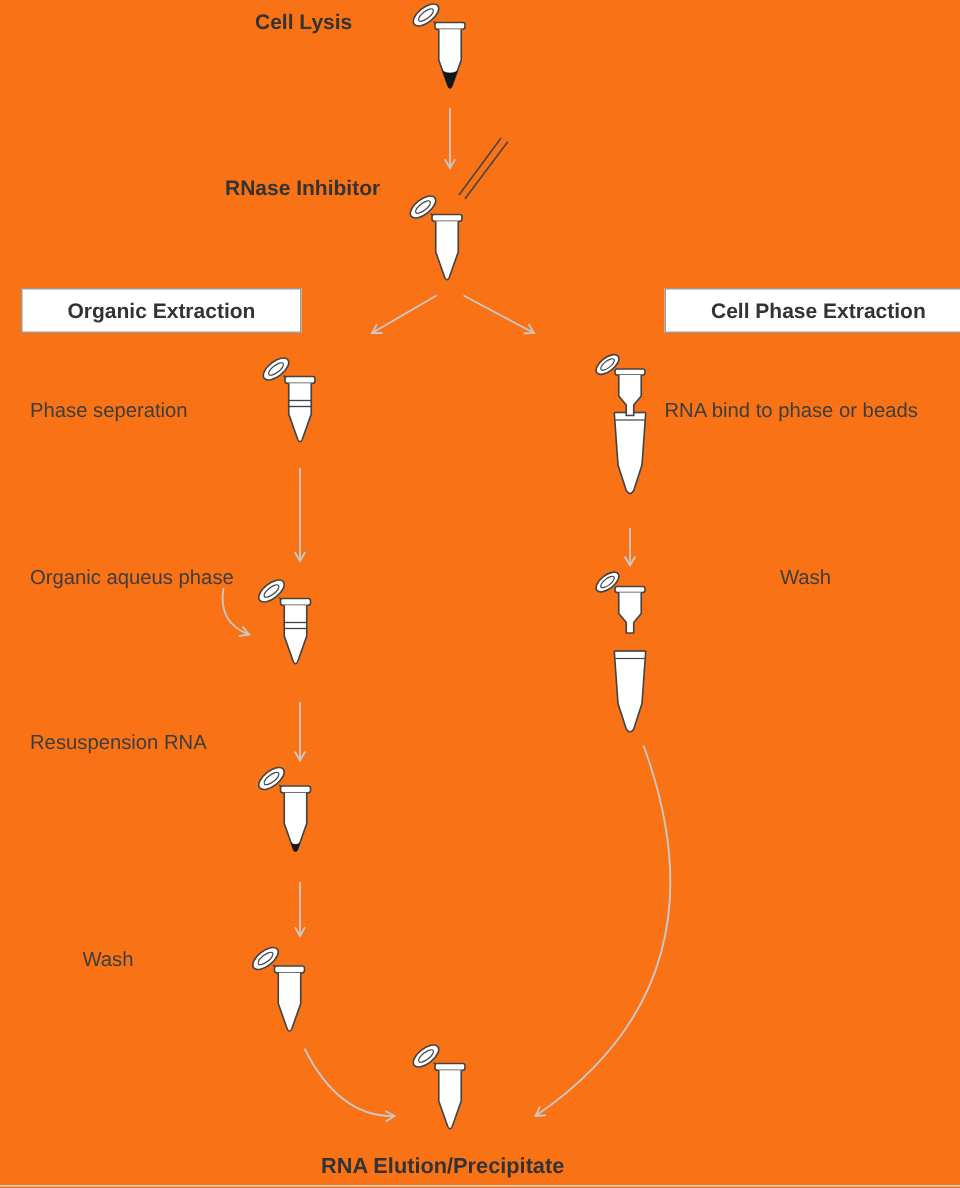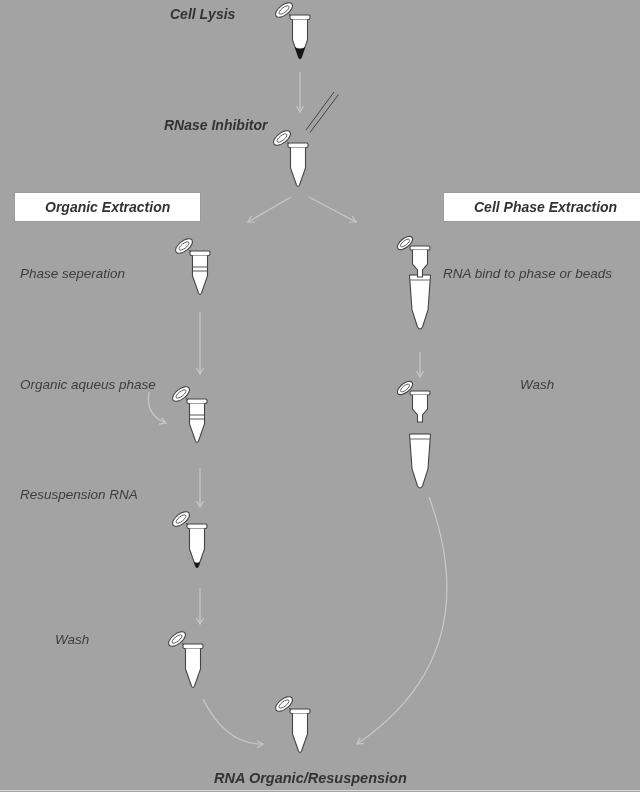--- a/index.html
+++ b/index.html
@@ -1,20 +1,20 @@
 <!DOCTYPE html>
 <html><head>
 <meta charset="utf-8">
 <style>
   * { margin:0; padding:0; box-sizing:border-box; }
   html,body { background:#fff; }
   body { font-family:"Liberation Sans", sans-serif; }
   .canvas {
     position:relative; width:640px; height:792px;
-    background:#a3a3a3; overflow:hidden;font-style:italic;
+    background:#f97316; overflow:hidden;
   }
   svg.layer { position:absolute; left:0; top:0; }
   .lbl {
     position:absolute; color:#3d3d3d; font-size:13.5px;
     white-space:nowrap; line-height:1.2;
   }
   .lbl.bold { font-weight:bold; font-size:14px; color:#333; }
   .boxed {
     position:absolute; border:1px solid #9b9b9b; background:#fff;
     padding:6px 30px; font-weight:bold; font-size:14px; color:#333;
@@ -117,34 +117,34 @@
       <use href="#spincolumn"></use>
     </g>
 
     <g transform="translate(276,696)">
       <use href="#microtube"></use>
     </g>
   </svg>
 
   <div class="lbl bold" style="left:170px; top:6px;">Cell Lysis</div>
 
-  <div class="lbl bold" style="left:136px; top:117px;padding-left:28px;">RNase Inhibitor</div>
+  <div class="lbl bold" style="left:122px; top:117px;padding-left:28px;">RNase Inhibitor</div>
 
   <div class="boxed" style="left:14px; top:192px;">Organic Extraction</div>
 
   <div class="boxed" style="left:443px; top:192px;">Cell Phase Extraction</div>
 
   <div class="lbl" style="left:20px; top:266px;">Phase seperation</div>
 
   <div class="lbl" style="left:443px; top:266px;">RNA bind to phase or beads</div>
 
   <div class="lbl" style="left:20px; top:377px;">Organic aqueus phase</div>
 
   <div class="lbl" style="left:520px; top:377px;">Wash</div>
 
   <div class="lbl" style="left:20px; top:487px;">Resuspension RNA</div>
 
   <div class="lbl" style="left:55px; top:632px;">Wash</div>
 
-  <div class="lbl bold" style="left:214px; top:770px; font-size:14.5px;">RNA Organic/Resuspension</div>
+  <div class="lbl bold" style="left:214px; top:770px; font-size:14.5px;">RNA Elution/Precipitate</div>
 
   <div class="bottom-line"></div>
 </div>
 
 </body></html>

